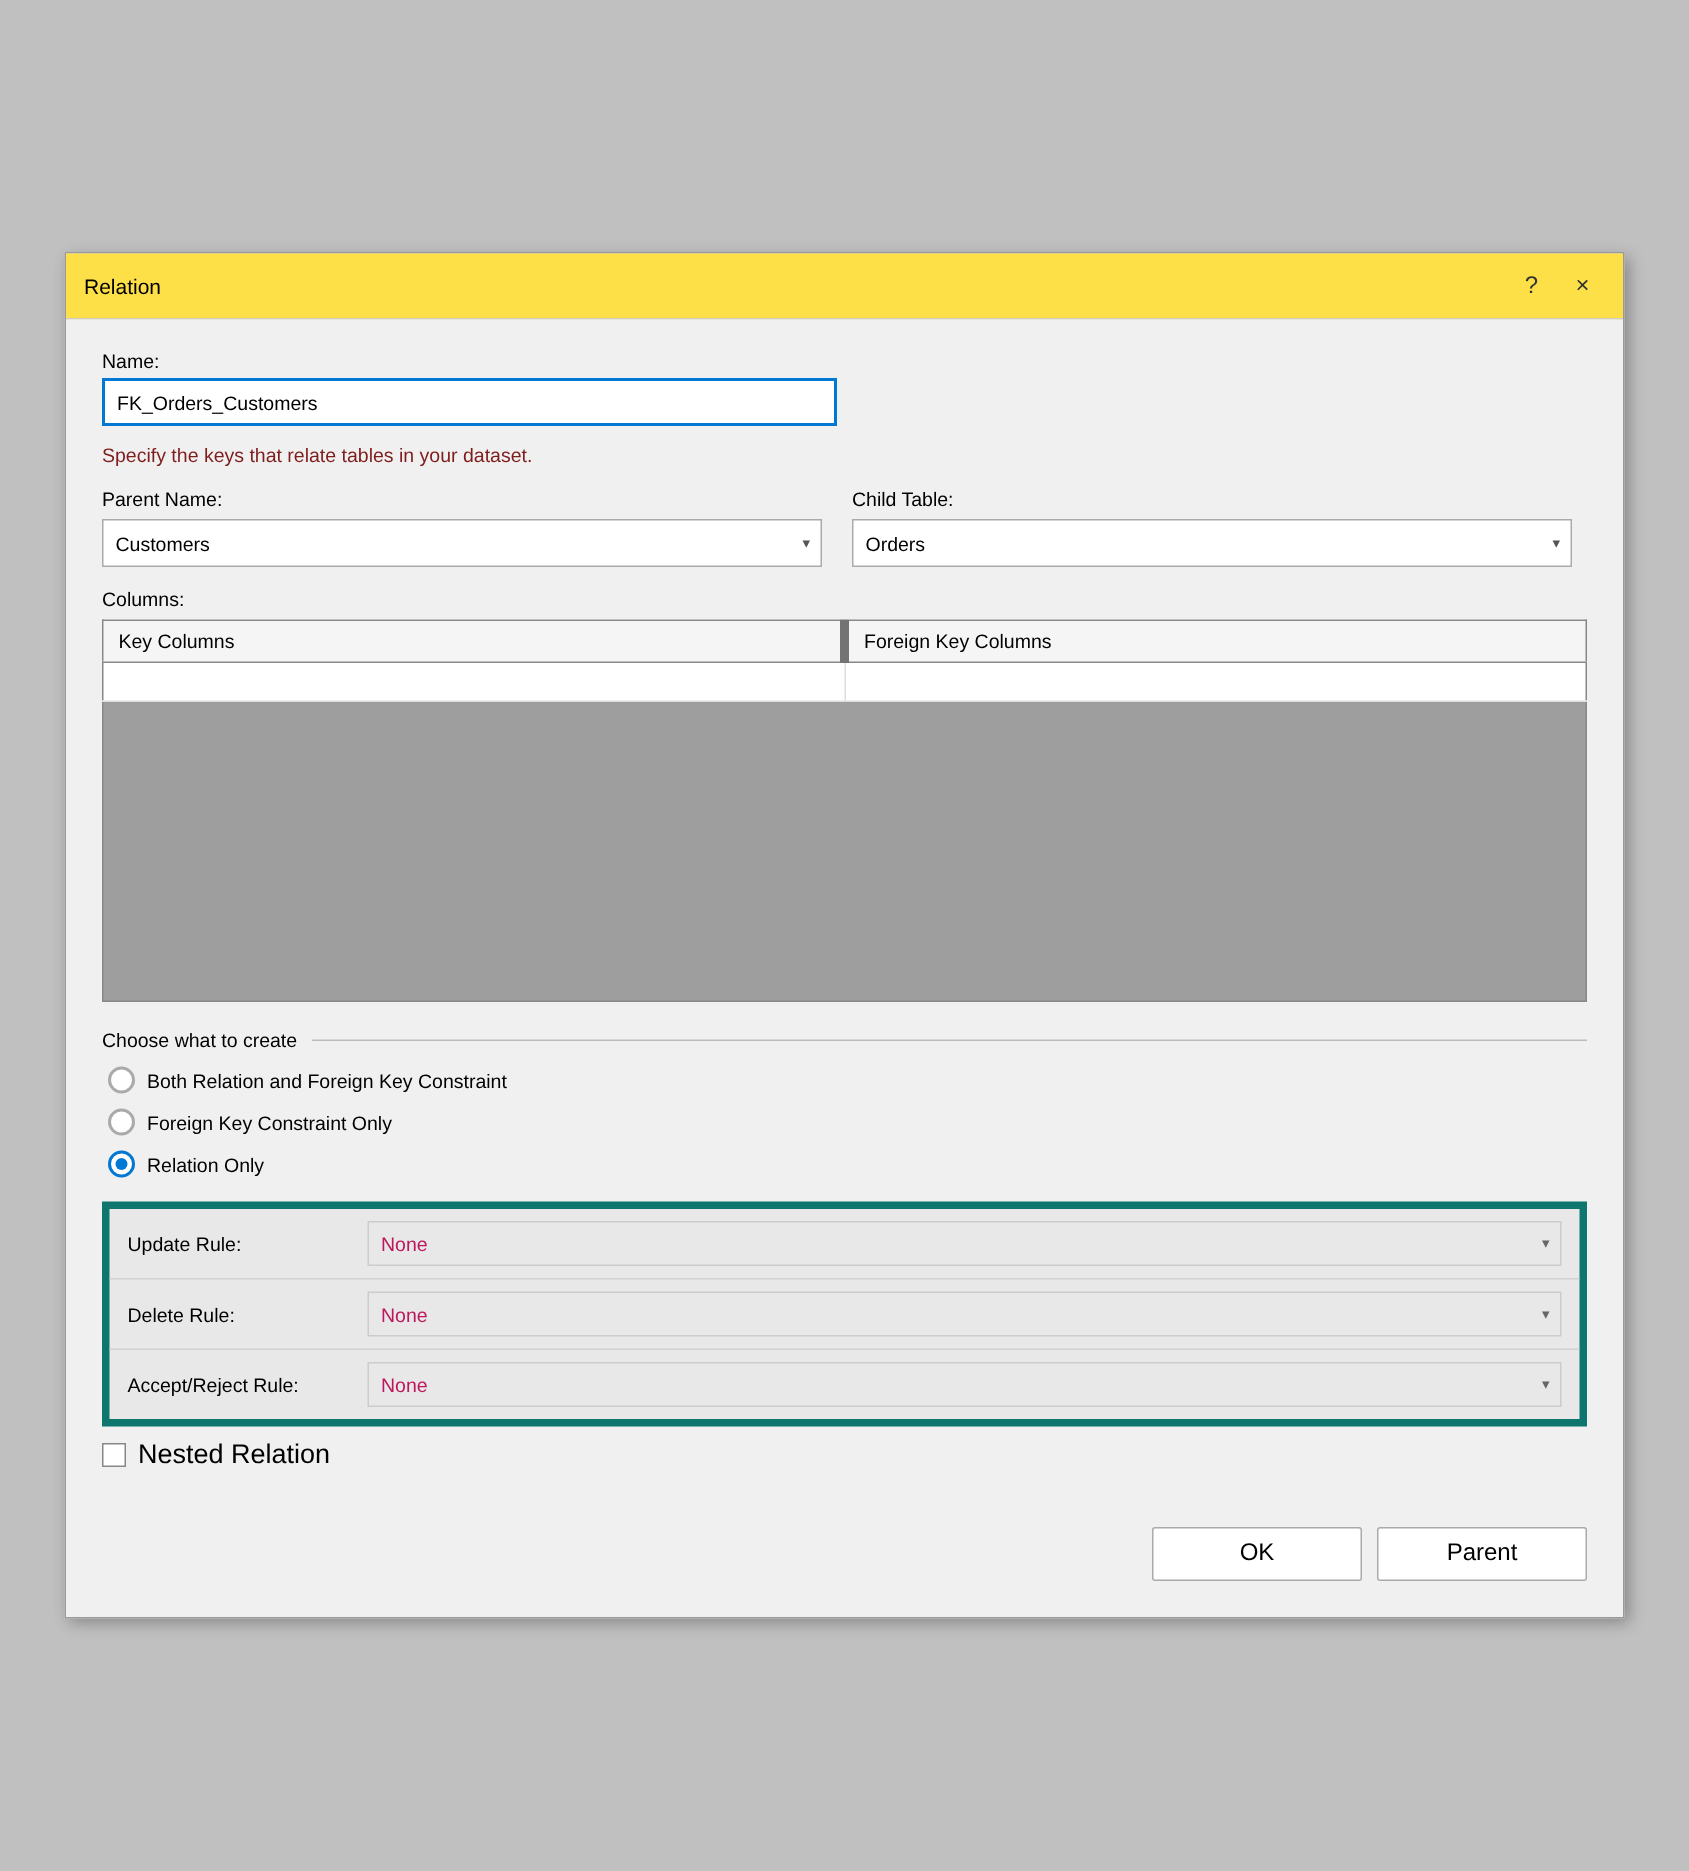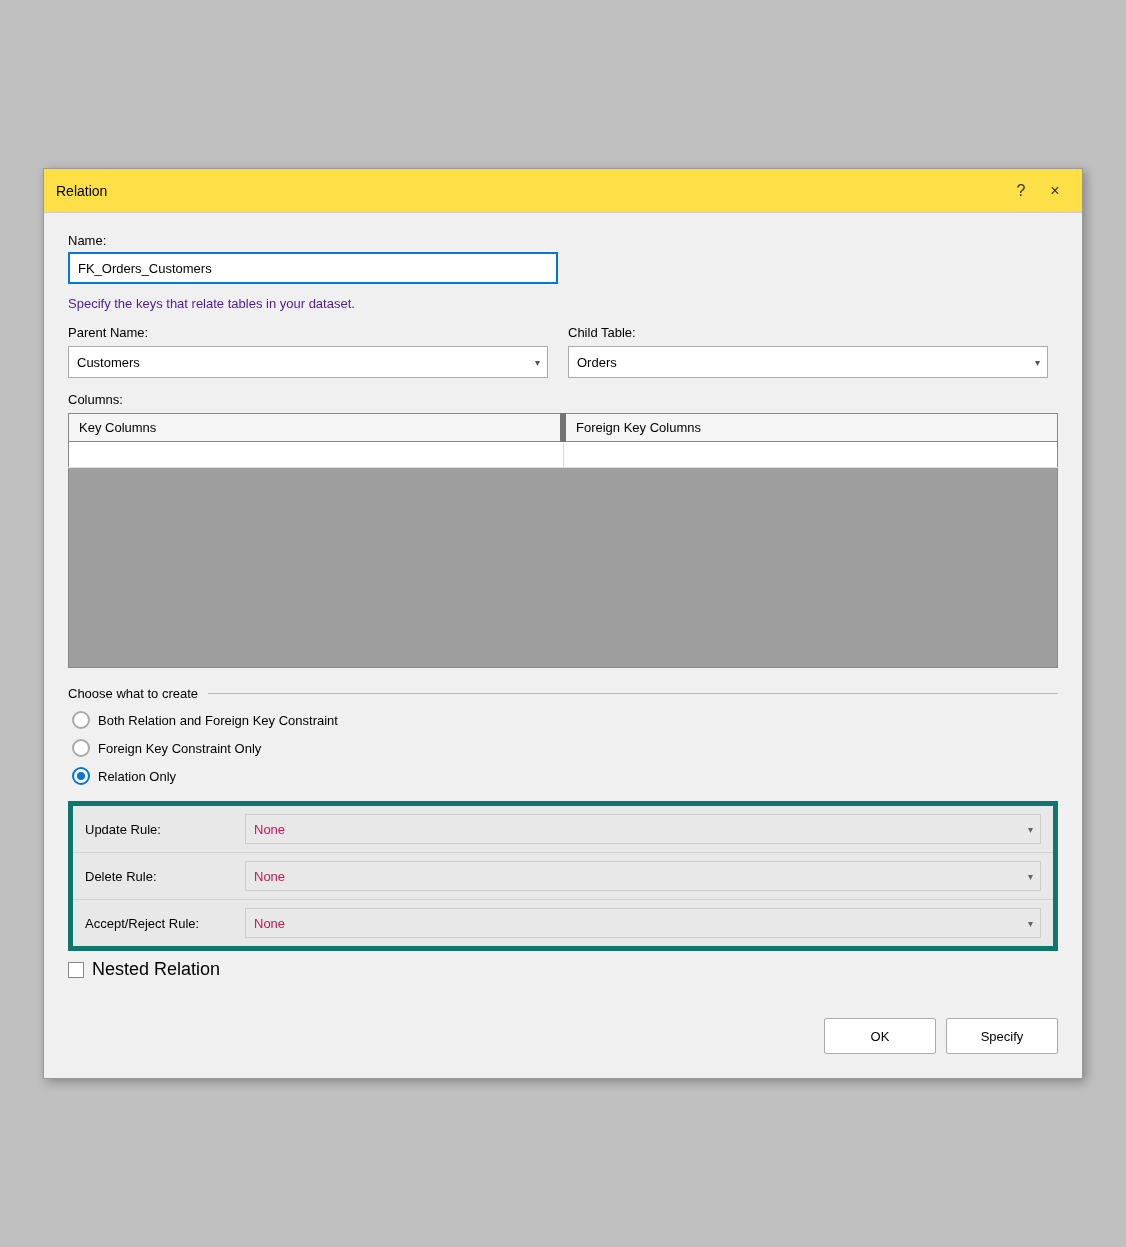--- a/index.html
+++ b/index.html
@@ -91,21 +91,21 @@
       display: block;
     }
 
     .name-input::selection {
       background: #0078d4;
       color: white;
     }
 
     .subtitle {
       font-size: 13px;
-      color: #4c1d95;
+      color: #7f1d1d;
       margin-bottom: 14px;
     }
 
     .tables-row {
       display: flex;
       gap: 20px;
       margin-bottom: 14px;
     }
 
     .table-group {
@@ -339,25 +339,25 @@
     }
 
     .dialog-footer {
       display: flex;
       justify-content: flex-end;
       gap: 10px;
       padding: 10px 0 4px 0;
     }
 
     .footer-btn {
-      width: 112px;
+      width: 140px;
       height: 36px;
       border: 1px solid #aaa;
       background: white;
-      font-size: 13px;
+      font-size: 16px;
       cursor: pointer;
       color: #000;
       border-radius: 2px;
     }
 
     .col-key { width: 50%; }
     .col-fk { width: 50%; }
   </style>
 </head>
 <body>
@@ -480,16 +480,16 @@
       </div>
     </div>
 
     <label class="nested-relation-row">
       <div class="checkbox-box"></div>
       <span class="nested-label">Nested Relation</span>
     </label>
 
     <div class="dialog-footer">
       <button class="footer-btn">OK</button>
-      <button class="footer-btn">Specify</button>
+      <button class="footer-btn">Parent</button>
     </div>
   </div>
 </div>
 
 </body></html>

